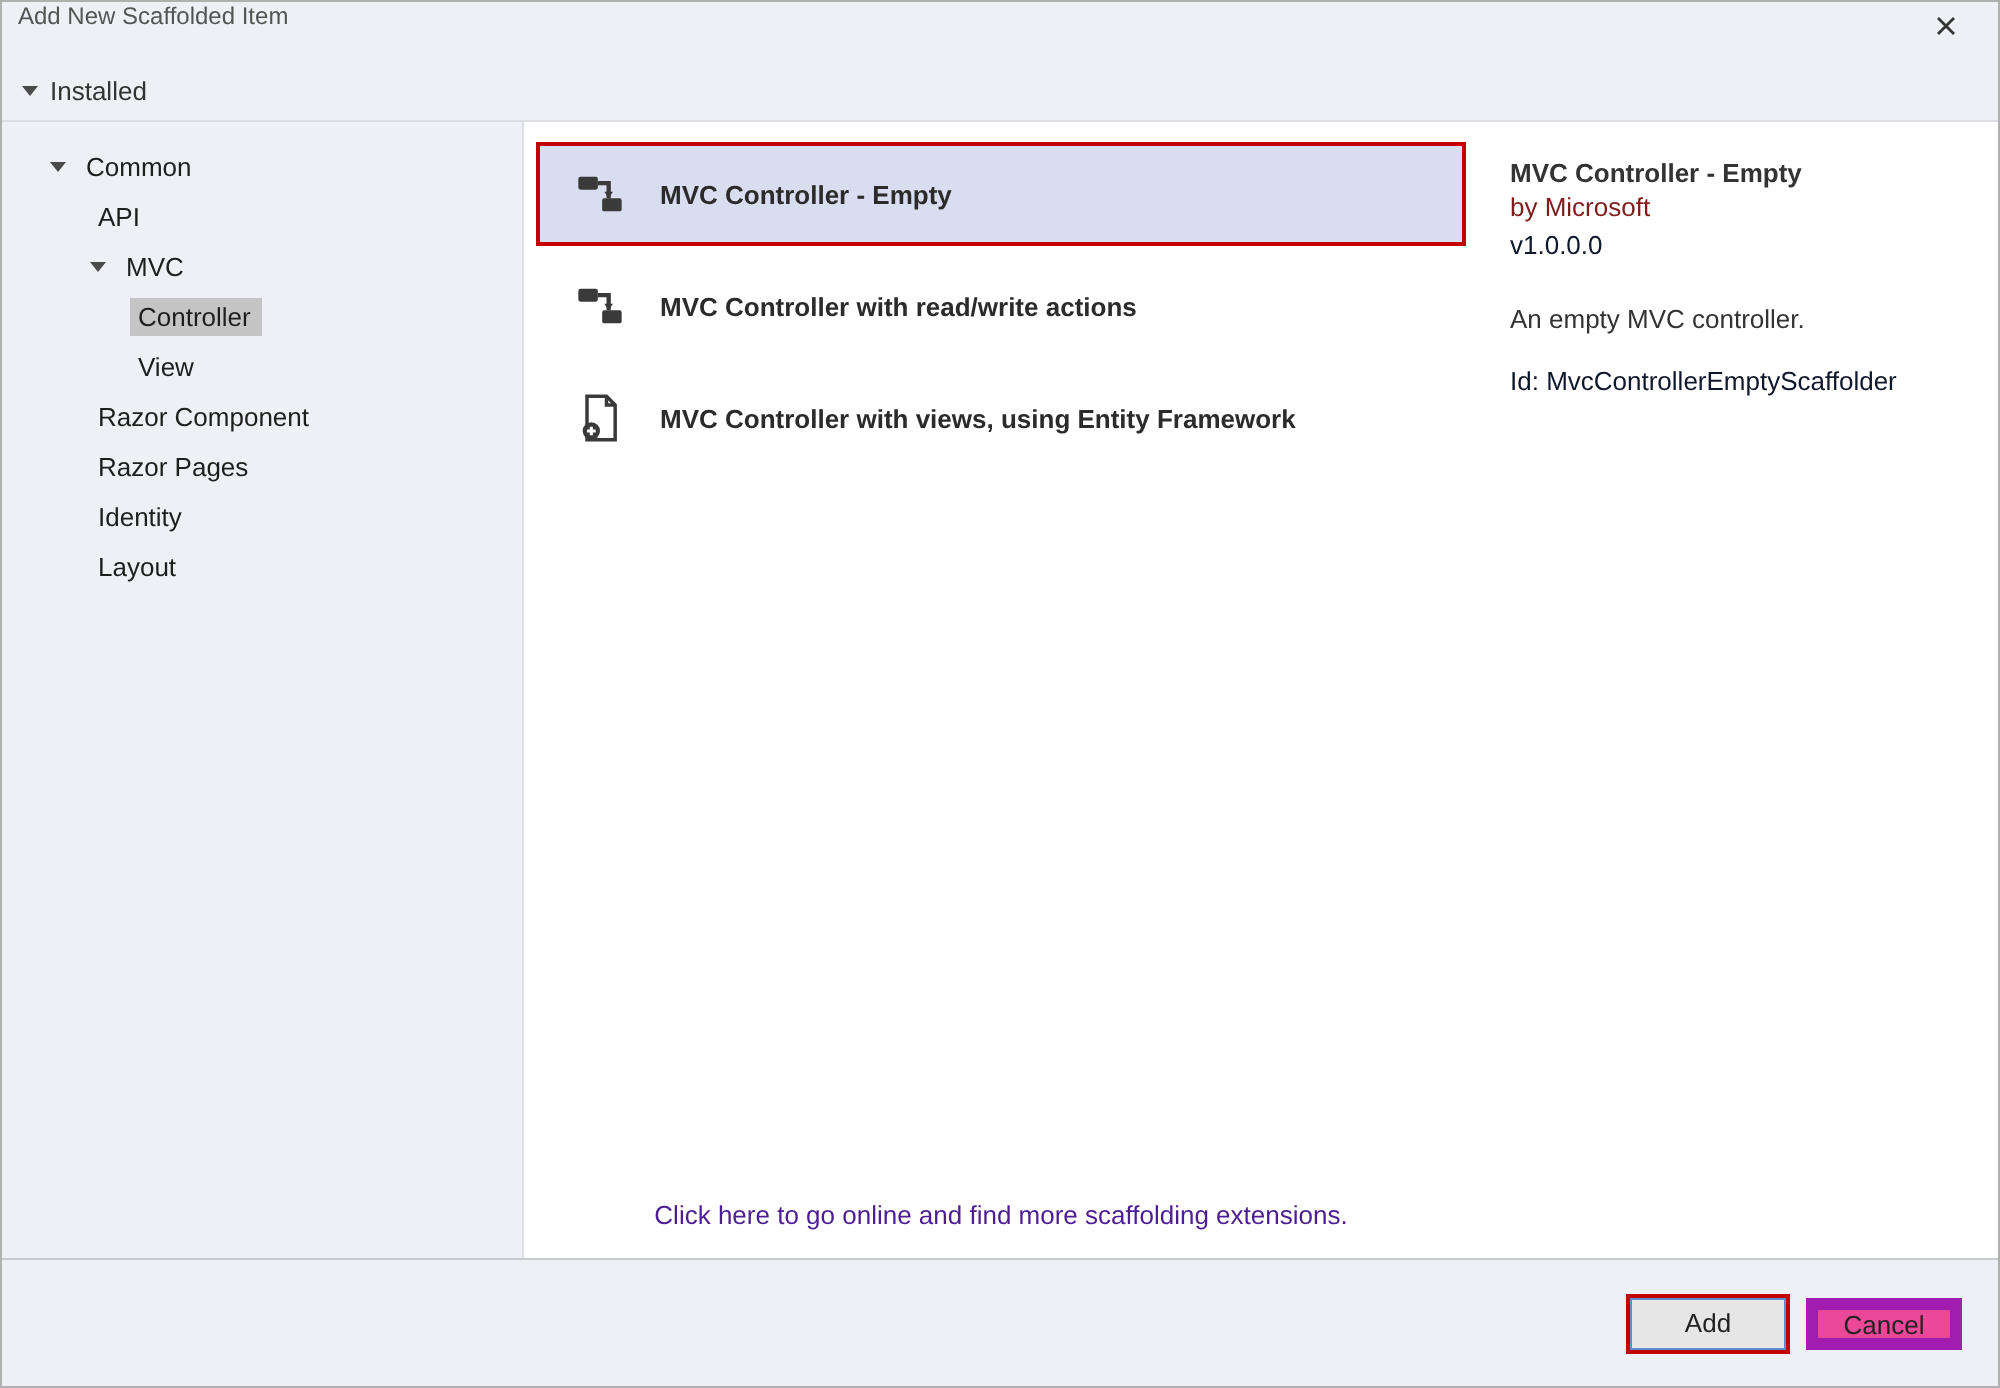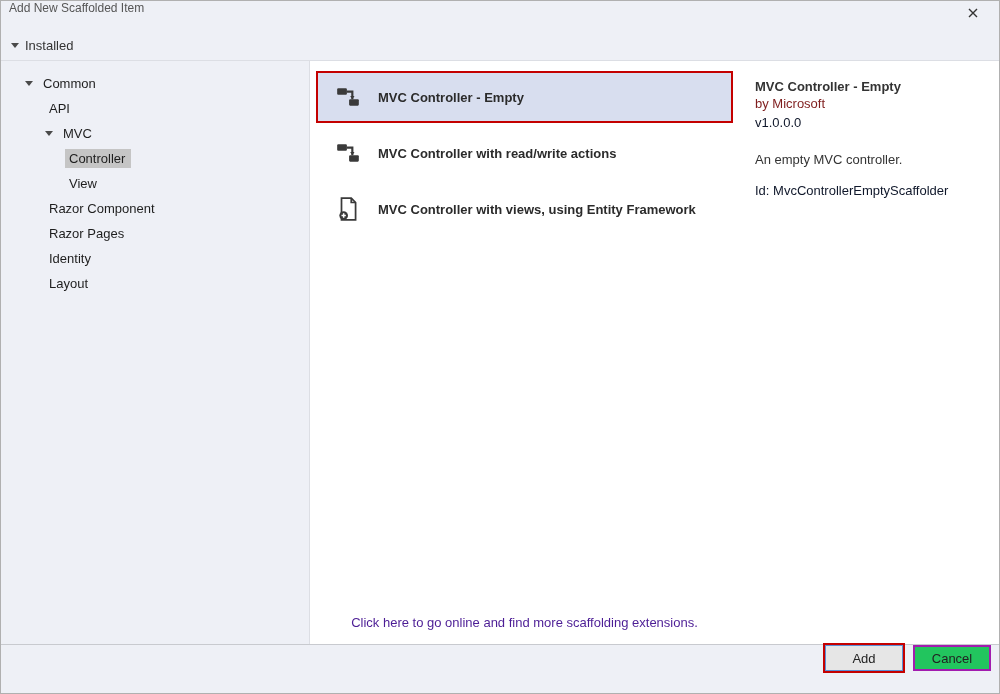--- a/index.html
+++ b/index.html
@@ -5,42 +5,42 @@
     * { box-sizing: border-box; margin: 0; padding: 0; }
     body { font-family: "Segoe UI", Tahoma, sans-serif; font-size: 13px; color: #1e1e1e; background: #fff; width: 1000px; height: 694px; overflow: hidden; border: 1px solid #b0b0b0; display: flex; flex-direction: column; }
     .titlebar { height: 30px; background: #eef0f6; display: flex; align-items: flex-start; padding: 0 8px; color: #555; font-size: 12px; }
     .titlebar-spacer { flex: 1; }
     .close-btn { width: 36px; height: 24px; display: flex; align-items: center; justify-content: center; cursor: pointer; color: #333; }
     .close-btn svg { width: 10px; height: 10px; }
     .tabsbar { height: 30px; background: #eef0f6; display: flex; align-items: center; padding: 0 10px; border-bottom: 1px solid #dcdee4; }
     .tabitem { display: flex; align-items: center; gap: 4px; color: #333; cursor: pointer; font-size: 13px; }
     .caret { width: 0; height: 0; border-left: 4px solid transparent; border-right: 4px solid transparent; border-top: 5px solid #4a4a4a; transform: rotate(0deg); display:inline-block; margin-right:2px;}
     .content { flex: 1; display: flex; min-height: 0; }
-    .sidebar { width: 308px; background: #eef0f6; padding: 10px 0 0 0; }
+    .sidebar { width: 260px; background: #eef0f6; padding: 10px 0 0 0; }
     .tree { padding-left: 18px; }
     .tree-item { padding: 3px 0 3px 6px; cursor: pointer; color: #1e1e1e; display: flex; align-items: center; gap: 4px; }
     .tree-children { padding-left: 20px; }
     .tree-label { padding: 2px 6px 2px 4px; }
     .tree-label.selected { background: #c5c5c5; }
     .center { flex: 1; display: flex; flex-direction: column; border-left: 1px solid #dcdee4; padding: 10px 0 0 0; min-width: 0; }
     .template-list { flex: 1; overflow: auto; }
     .template-row { display: flex; align-items: center; gap: 16px; padding: 10px 16px; cursor: pointer; border: 2px solid transparent; margin: 0 6px 4px 6px; }
     .template-row.selected { background: #d8deef; border: 2px solid #c40000; }
     .template-row .icon-wrap { width: 28px; height: 28px; display: flex; align-items: center; justify-content: center; }
     .template-row .tlabel { font-weight: 600; color: #2b2b2b; }
     .center-footer { text-align: center; padding: 12px 0 14px 0; }
     .center-footer a { color: #4c1d95; text-decoration: none; cursor: pointer; }
     .details { width: 260px; padding: 18px 14px 10px 16px; font-size: 13px; color: #333; }
     .details .d-title { font-weight: 700; margin-bottom: 2px; }
     .details .d-author { color: #7f1d1d; margin-bottom: 4px; }
     .details .d-version { color: #0f172a; margin-bottom: 22px; }
     .details .d-desc { margin-bottom: 16px; color: #333; }
     .details .d-id { color: #0f172a; }
-    .footer { height: 49px; background: #eef0f6; border-top: 1px solid #c8cacf; display: flex; justify-content: flex-end; padding: 0 8px; gap: 10px; }
-    .btn { min-width: 78px; height: 26px; background: #22c55e; border: 2px solid #a21caf; color: #222; cursor: pointer; font-size: 13px; }
+    .footer { height: 64px; background: #eef0f6; border-top: 1px solid #c8cacf; display: flex; align-items: center; justify-content: flex-end; padding: 0 18px; gap: 10px; }
+    .btn { min-width: 78px; height: 26px; background: #ec4899; border: 6px solid #a21caf; color: #222; cursor: pointer; font-size: 13px; }
     .btn.primary-highlight { outline: 2px solid #c40000; outline-offset: 0px; background: #e6e6e6; border: 1px solid #5a8fd6; }
     svg { display: block; }
   </style>
 </head>
 <body>
 
 <div class="titlebar">
   <span>Add New Scaffolded Item</span>
   <div class="titlebar-spacer"></div>
   <div class="close-btn">

